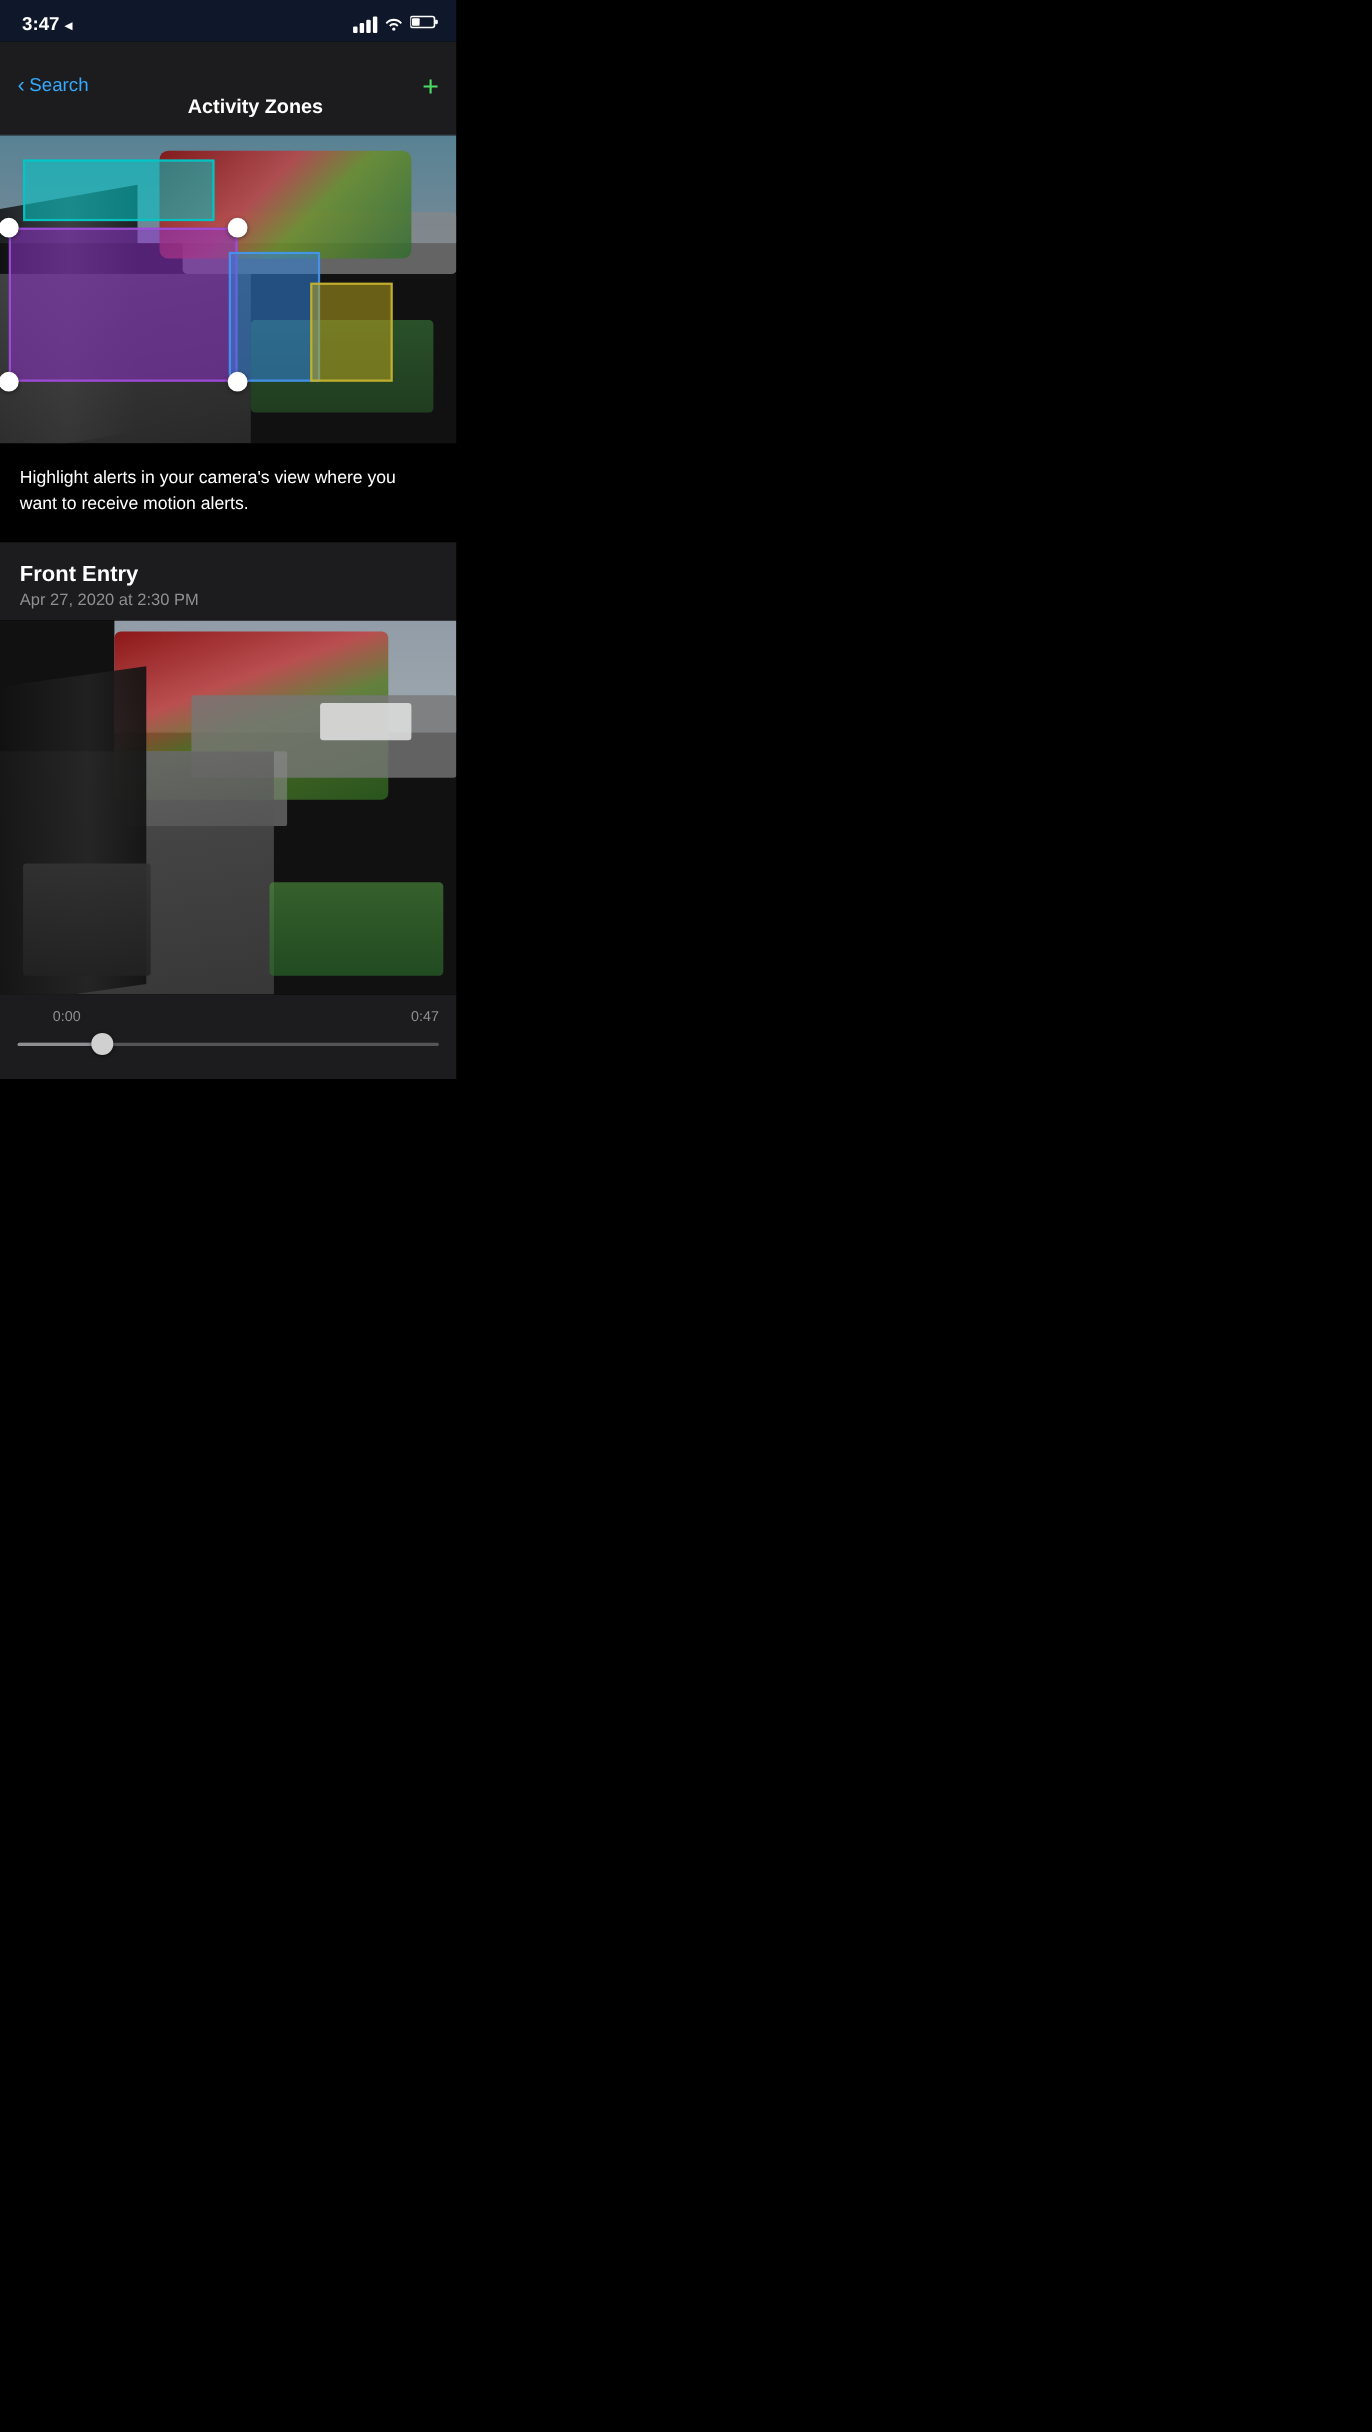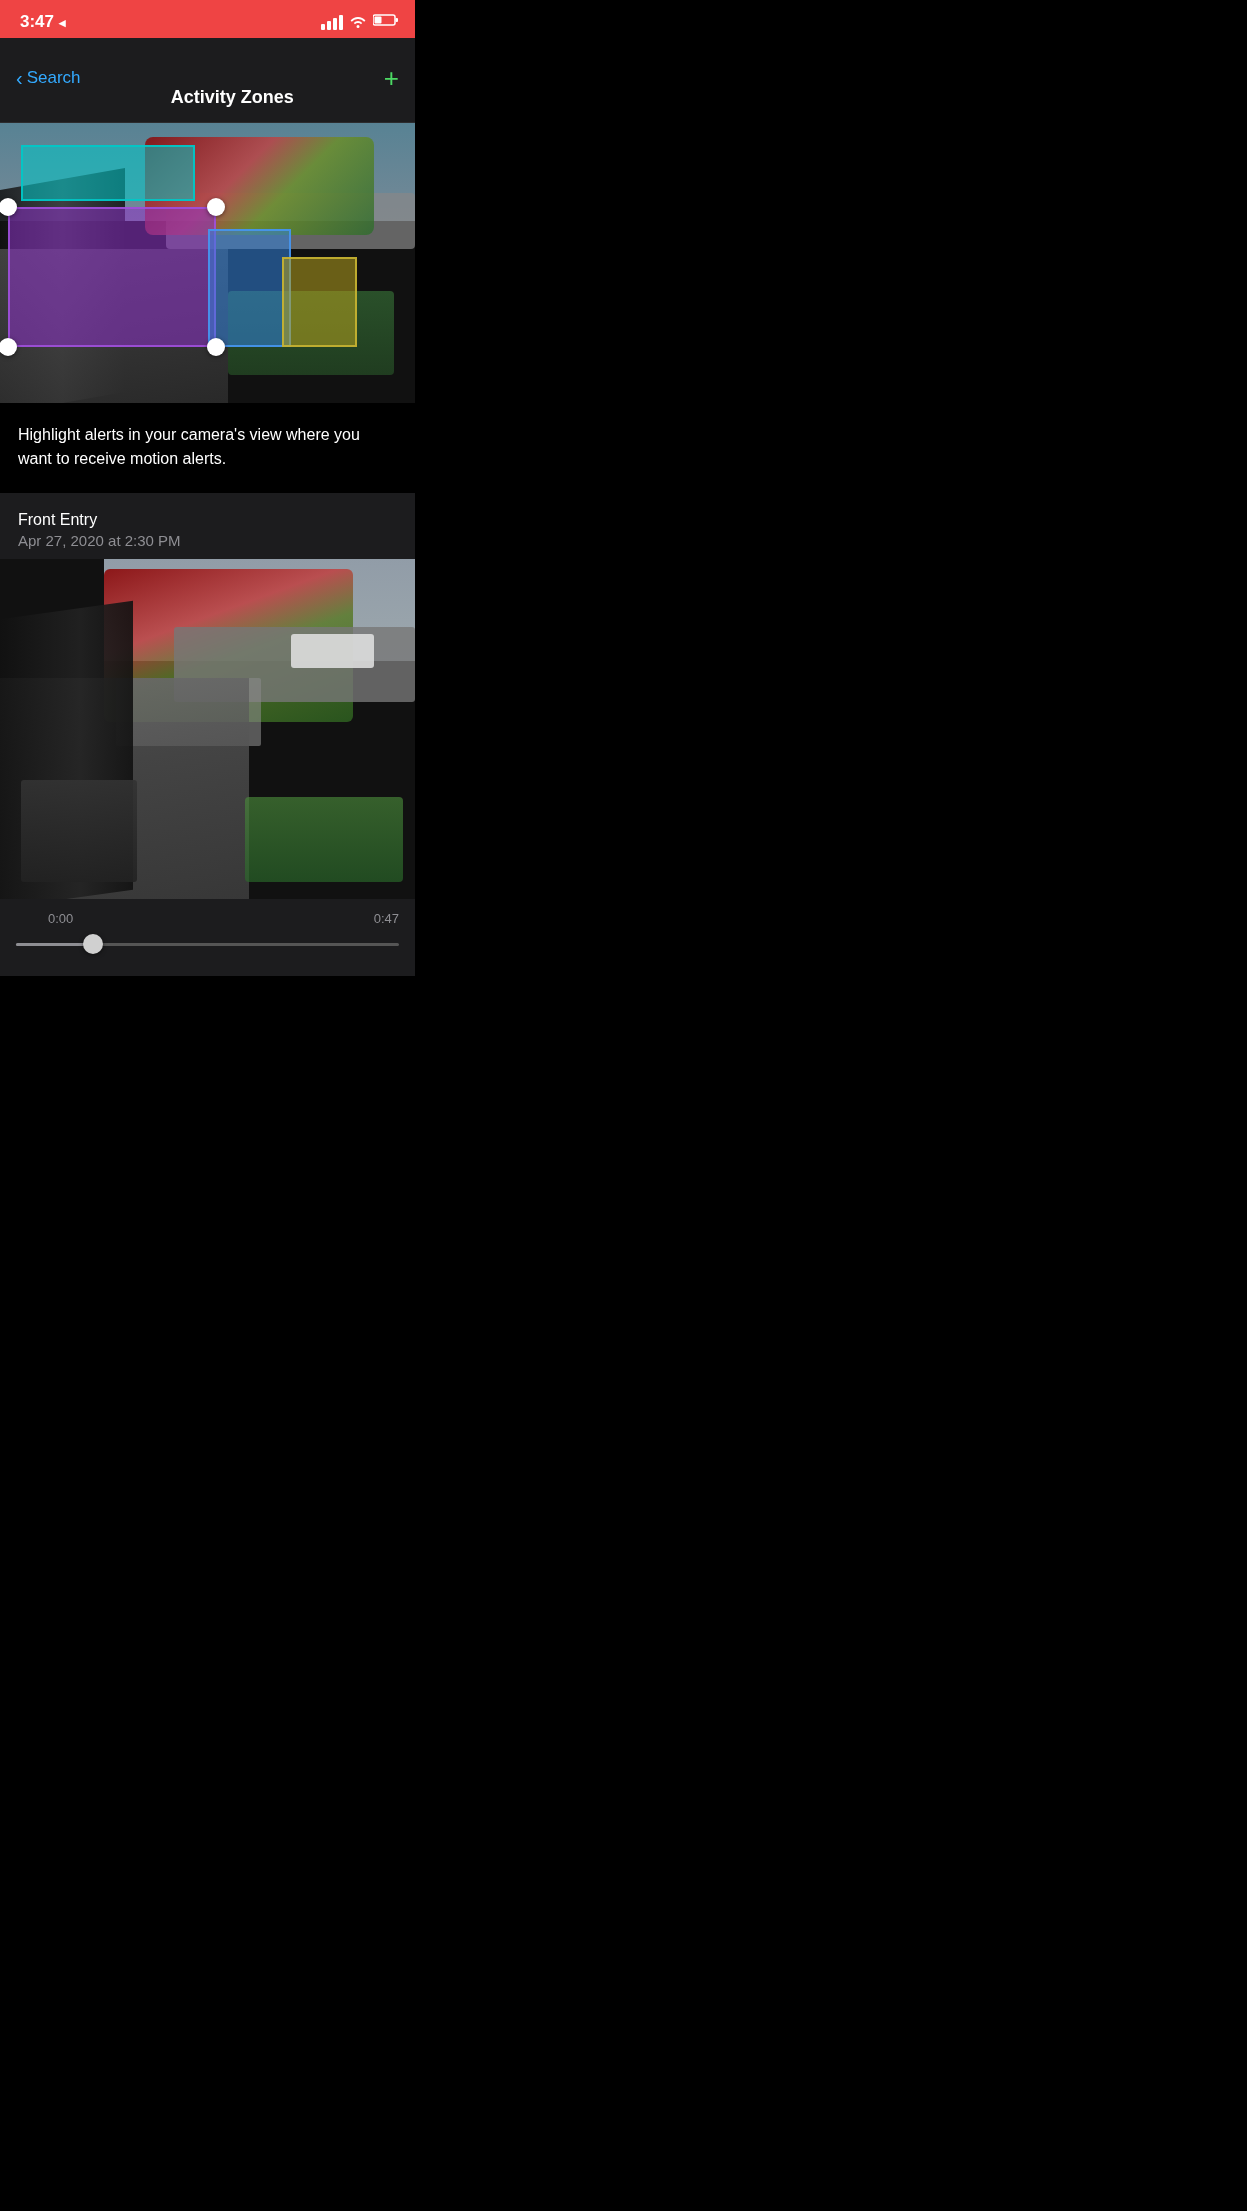--- a/index.html
+++ b/index.html
@@ -15,21 +15,21 @@
       position: relative;
       overflow-x: hidden;
     }
 
     
     .status-bar {
       display: flex;
       justify-content: space-between;
       align-items: center;
       padding: 12px 16px 6px 20px;
-      background: #ef4444;
+      background: #0f172a;
     }
     .status-time {
       font-size: 17px;
       font-weight: 600;
       color: #fff;
       display: flex;
       align-items: center;
       gap: 5px;
     }
     .status-icons {
@@ -219,22 +219,22 @@
       line-height: 1.5;
       color: #fff;
     }
 
     
     .zone-entry {
       background: #1c1c1e;
       padding: 18px 18px 10px 18px;
     }
     .zone-name {
-      font-size: 16px;
-      font-weight: 400;
+      font-size: 20px;
+      font-weight: 700;
       color: #fff;
       margin-bottom: 3px;
     }
     .zone-date {
       font-size: 15px;
       color: #8e8e93;
     }
 
     
     .video-container {

